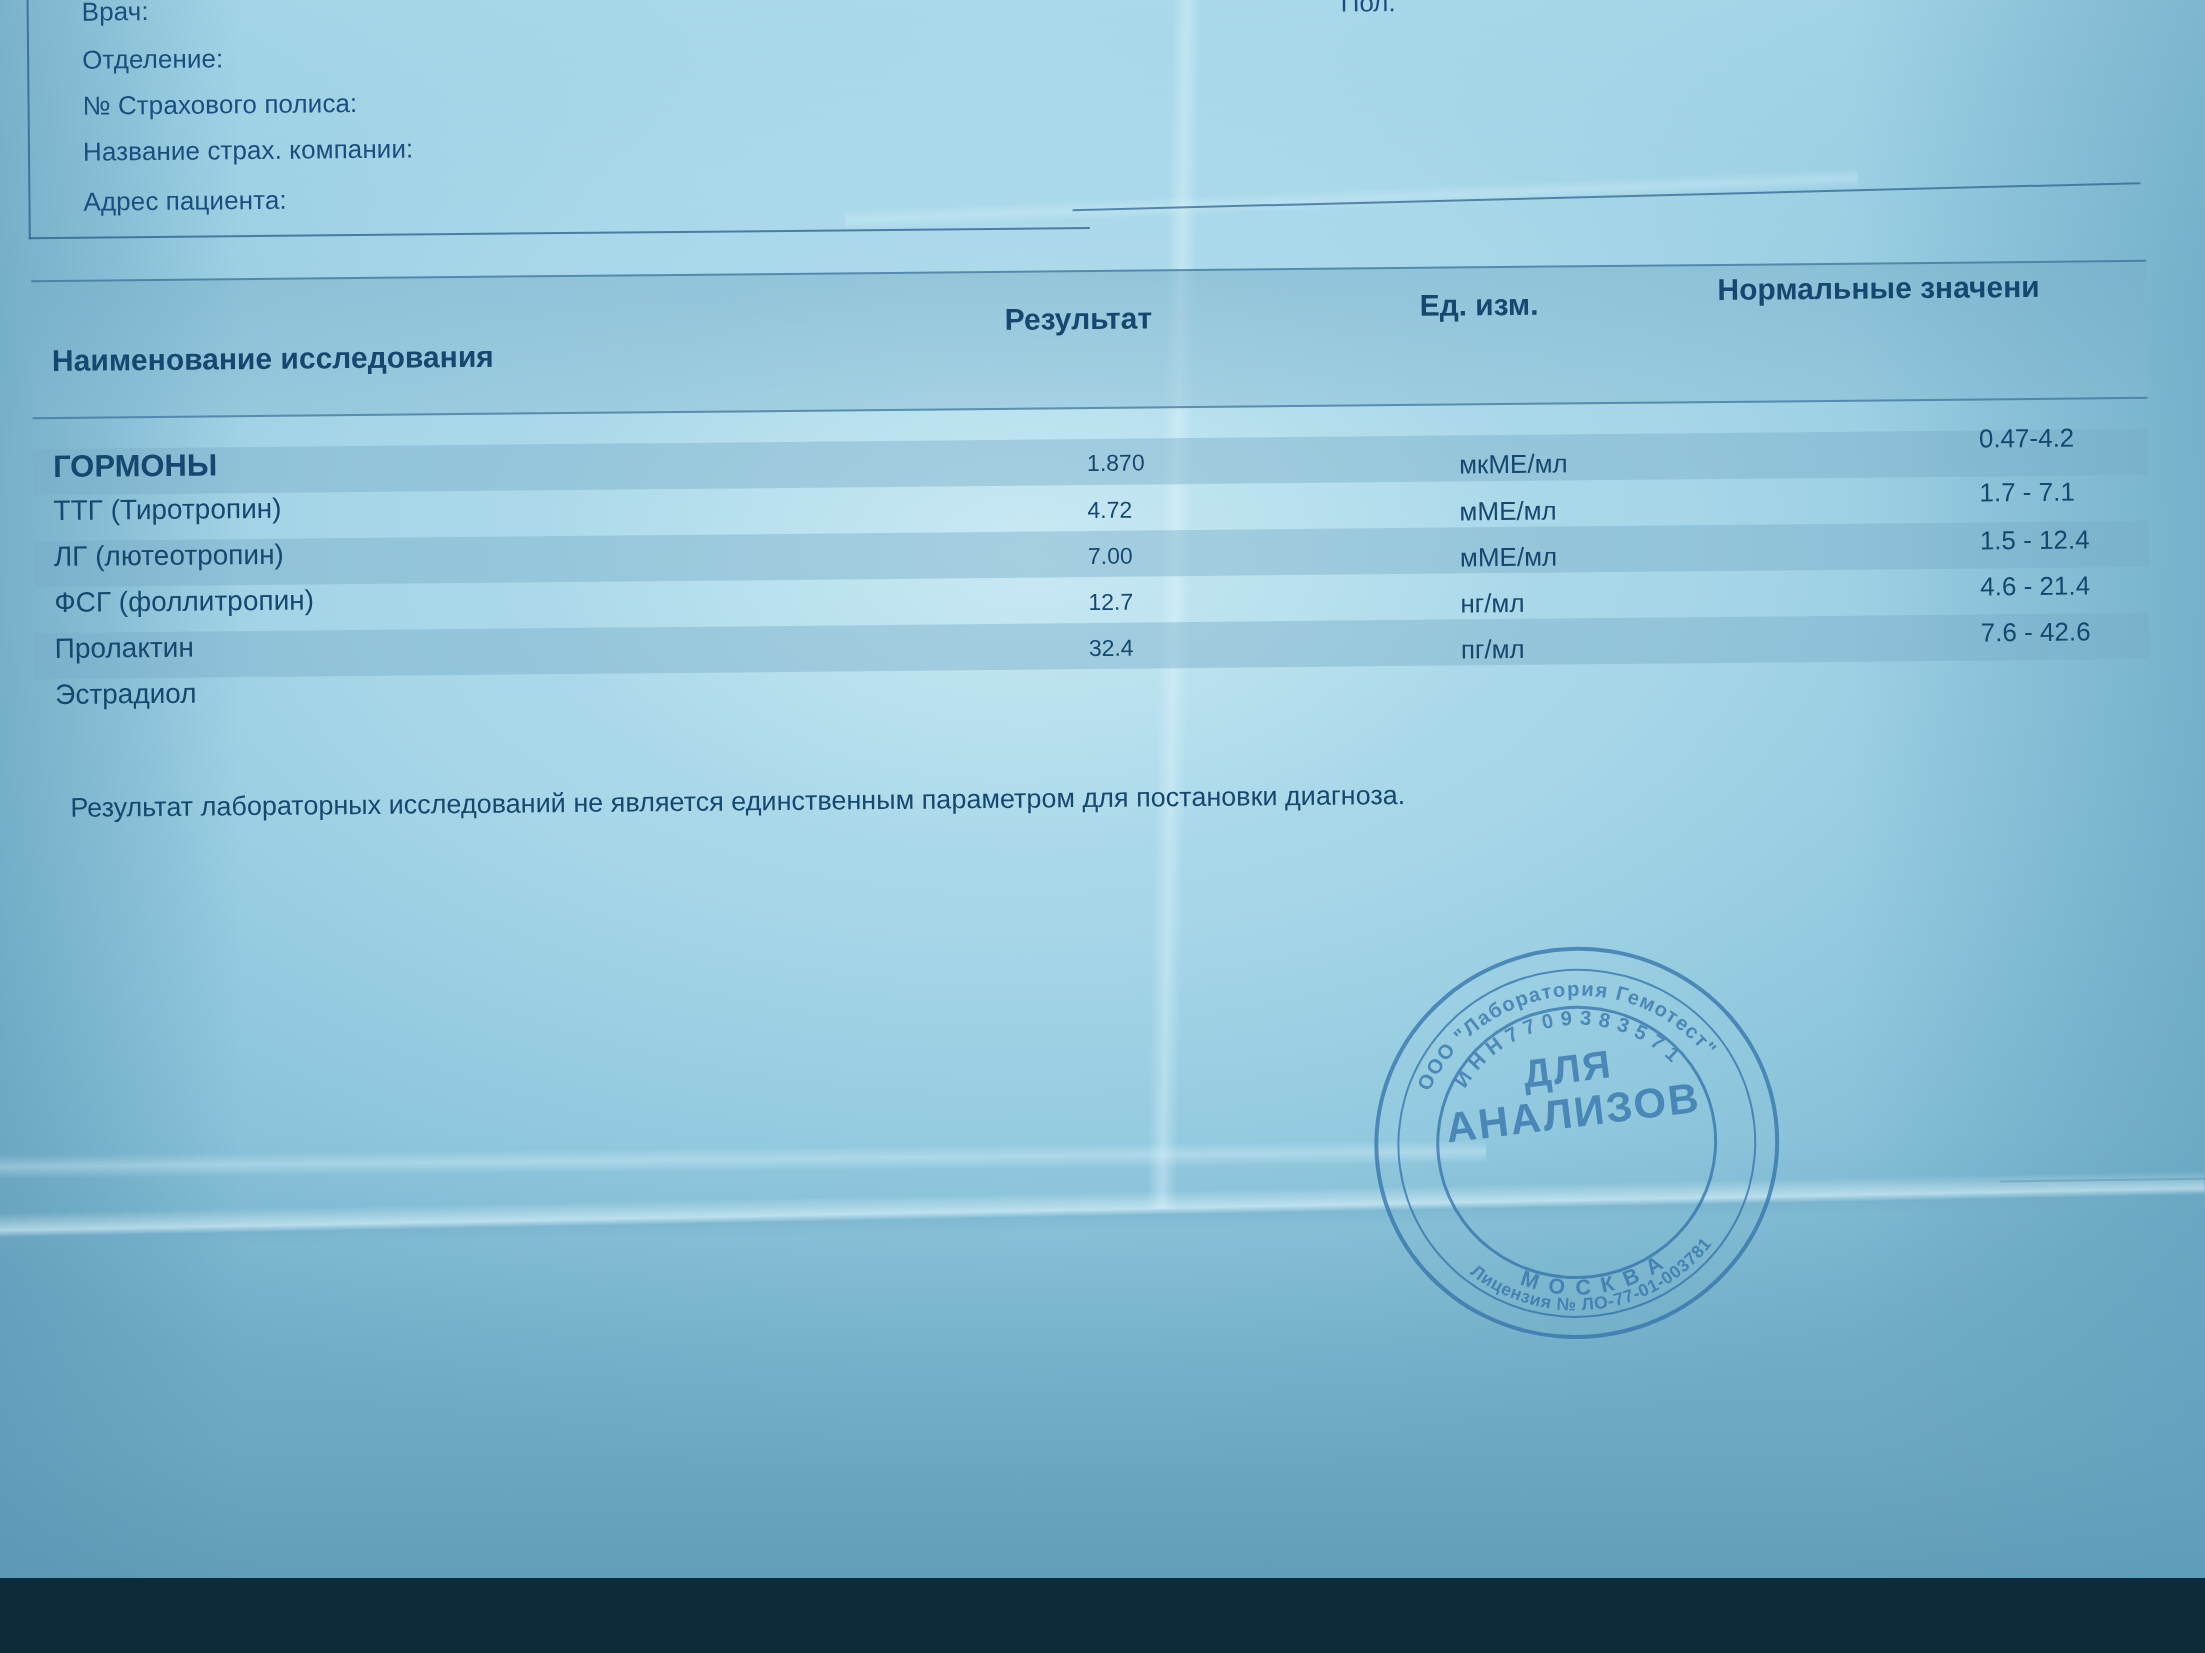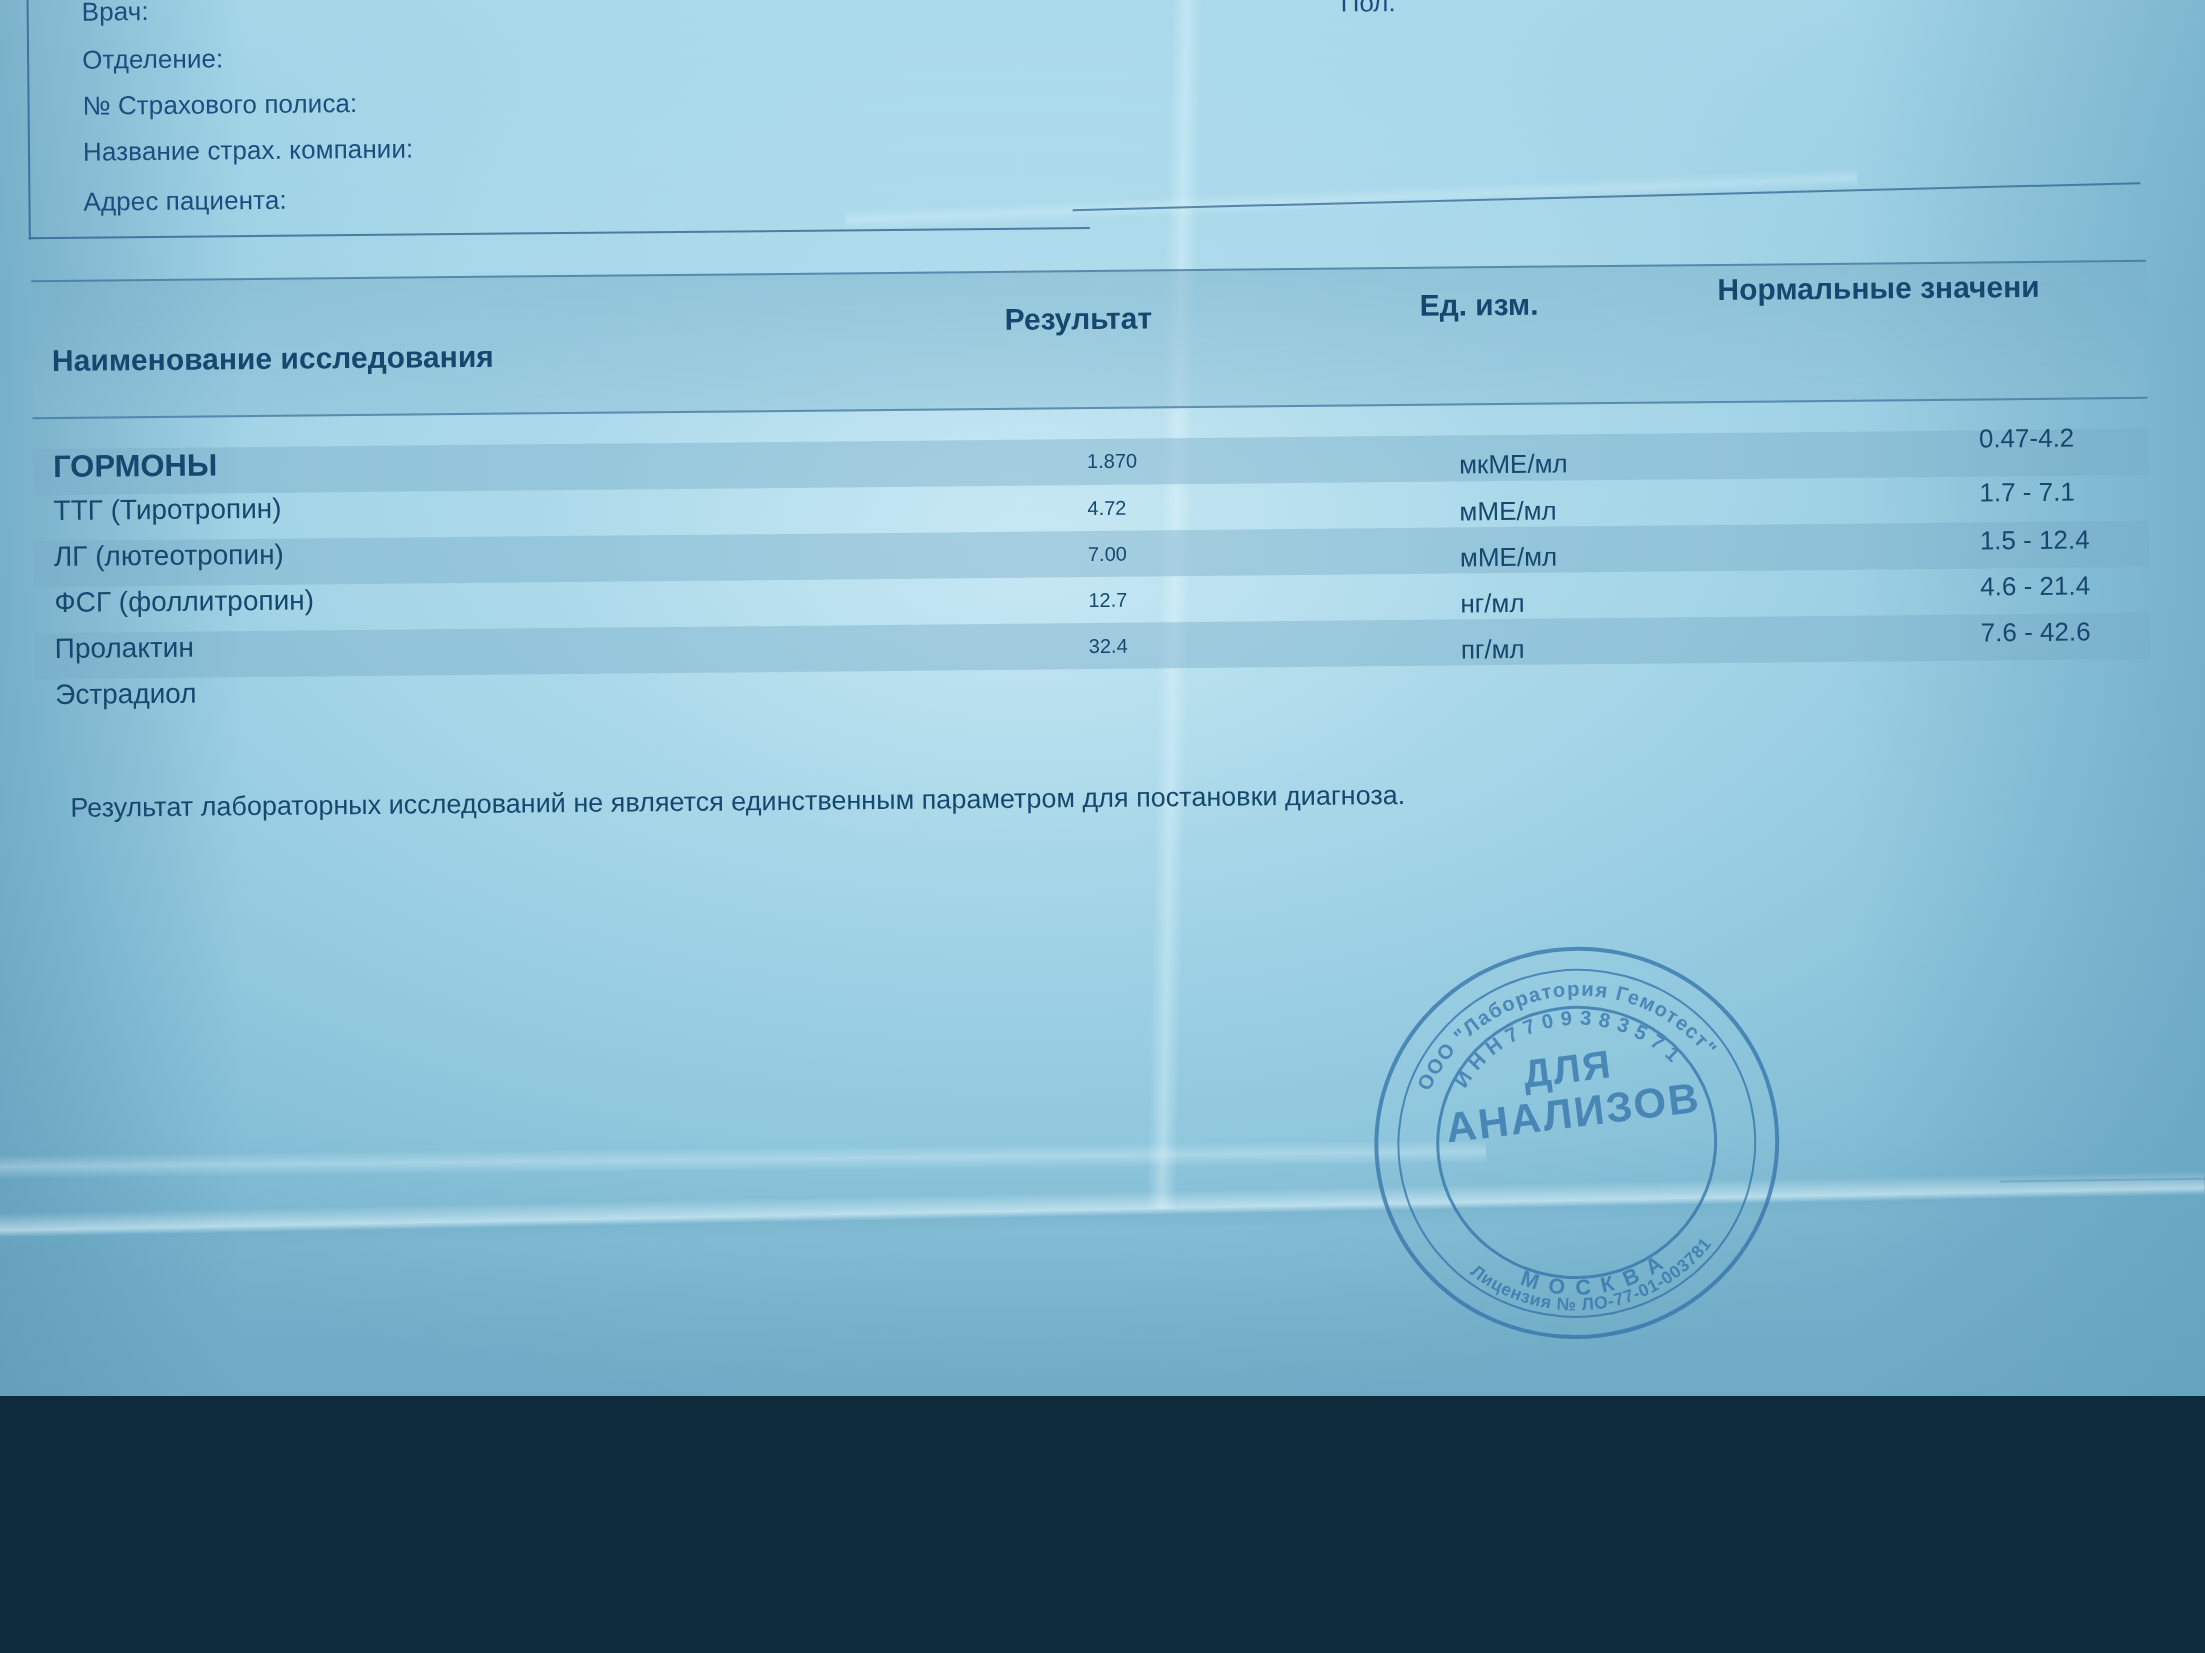--- a/index.html
+++ b/index.html
@@ -12,21 +12,21 @@
     height: 1654px;
     overflow: hidden;
     font-family: "Liberation Sans", sans-serif;
   }
 
   
   #sheet {
     position: absolute;
     left: 0; top: 0;
     width: 2205px;
-    height: 1396px;
+    height: 1578px;
     background:
       radial-gradient(ellipse 1622px 946px at 46% 34%, #b8e0ee 0%, #a6d6e8 42%, #8fc7dd 72%, #79b5cf 100%);
     overflow: hidden;
   }
 
   
   .shade {
     position: absolute;
     pointer-events: none;
   }
@@ -192,21 +192,21 @@
     color: #16486f;
     white-space: nowrap;
   }
   .cell-name.section {
     font-size: 31px;
     font-weight: bold;
   }
   .cell-res {
     position: absolute;
     left: 1054px;
-    font-size: 20px;
+    font-size: 23px;
     color: #16486f;
     white-space: nowrap;
   }
   .cell-unit {
     position: absolute;
     left: 1426px;
     font-size: 26px;
     color: #16486f;
     white-space: nowrap;
   }

